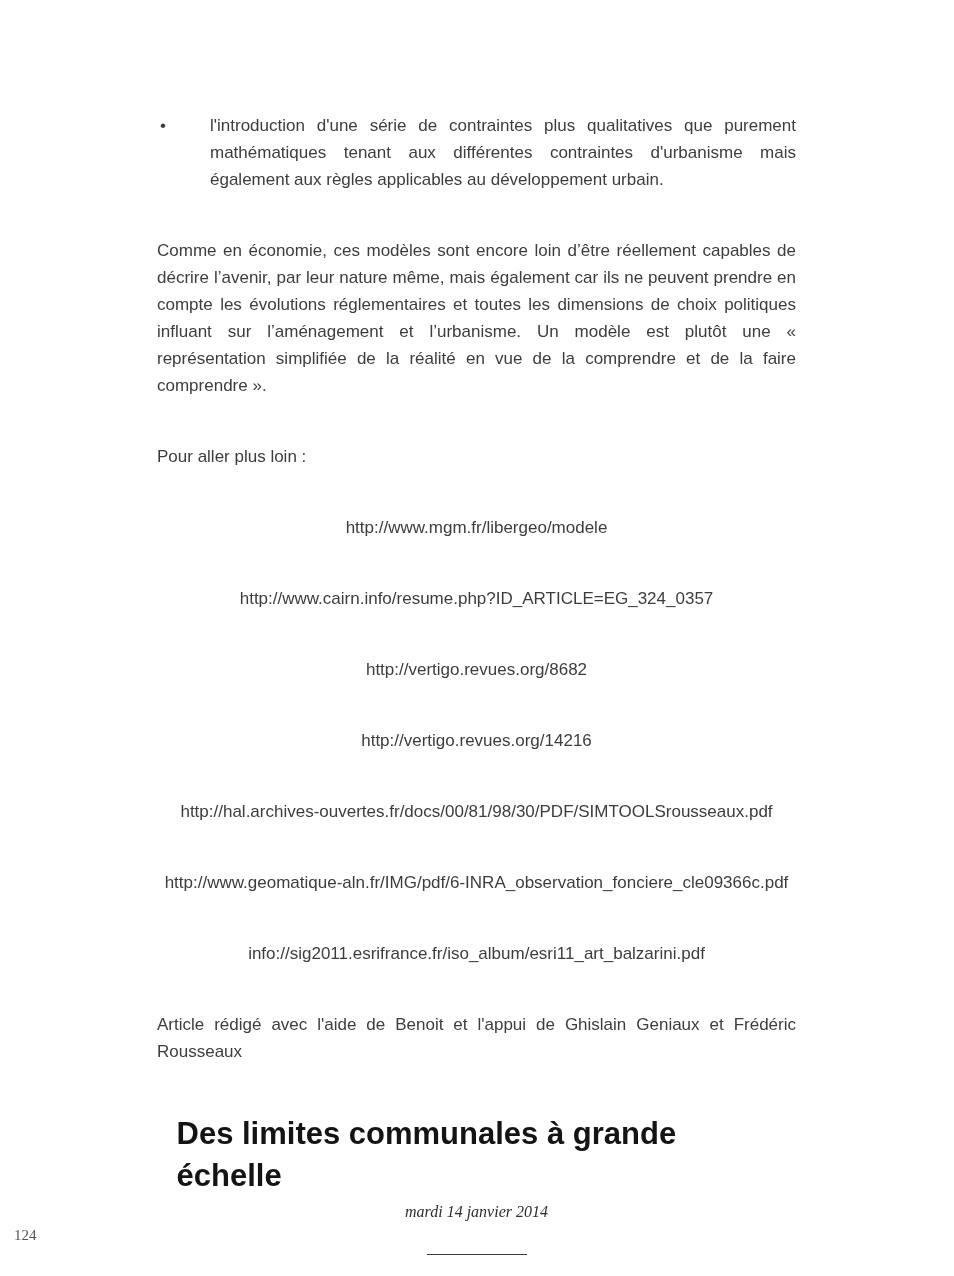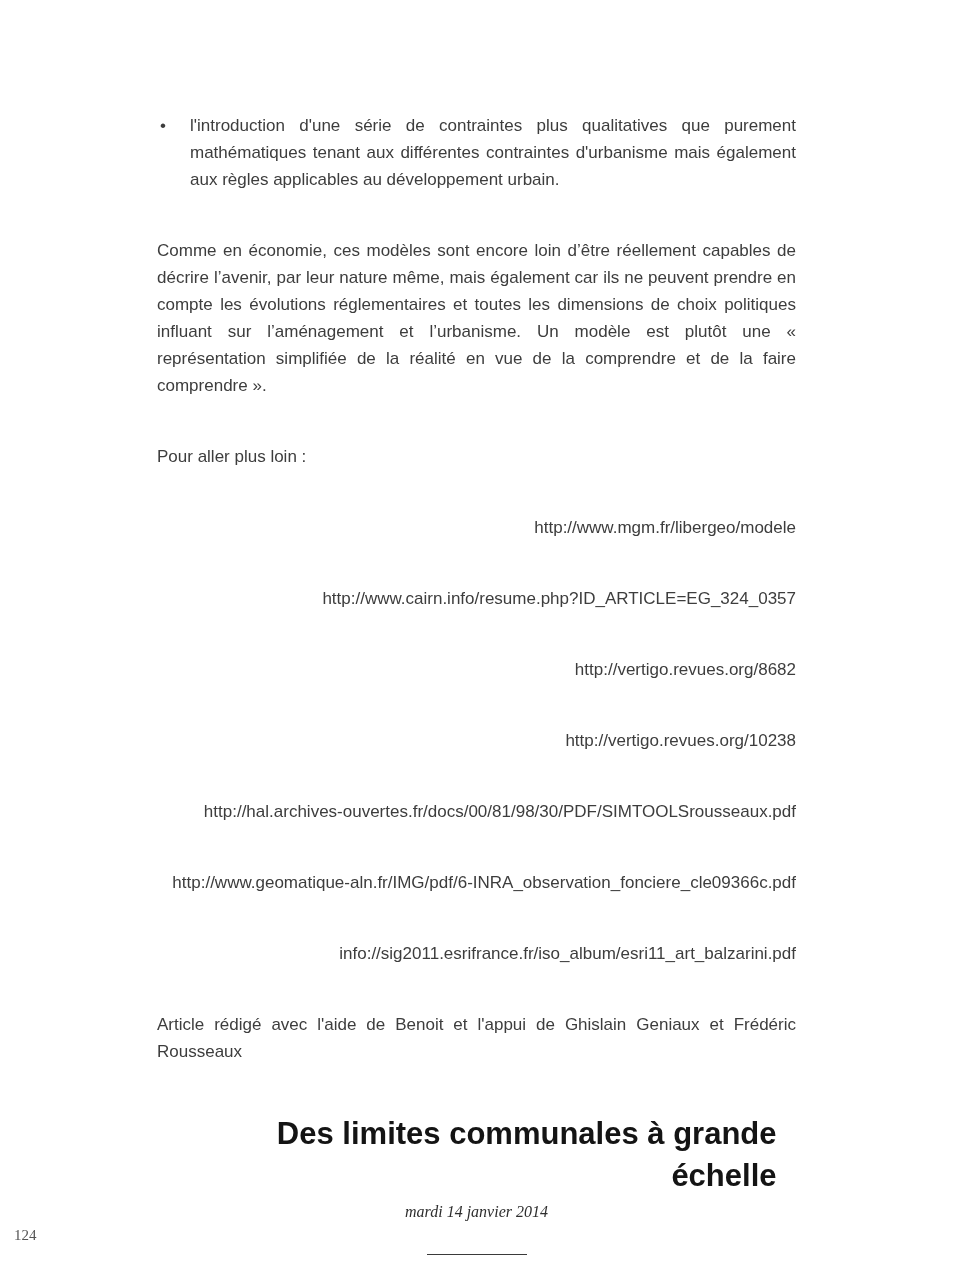--- a/index.html
+++ b/index.html
@@ -32,40 +32,41 @@
     width: 33px;
     padding-left: 3px;
     font-size: 17px;
     line-height: 27px;
   }
   .bullet-text {
     flex: 1;
     font-size: 17px;
     line-height: 27px;
     text-align: justify;
+    margin-left: 20px;
   }
   p.para {
     font-size: 17px;
     line-height: 27px;
     text-align: justify;
     margin-bottom: 16px;
     overflow-wrap: break-word;
     word-wrap: break-word;
     margin-top: 44px;
   }
   p.url {
-    text-align: right;
+    text-align: center;
   }
   h1.section-title {
     margin-top: 48px;
     font-size: 31px;
     line-height: 42px;
     font-weight: 700;
     color: #141414;
-    text-align: right;
+    text-align: left;
     max-width: 600px;
     margin-left: auto;
     margin-right: auto;
   }
   .section-date {
     margin-top: 5px;
     font-family: "Liberation Serif", serif;
     font-style: italic;
     font-size: 16px;
     line-height: 20px;
@@ -99,21 +100,21 @@
       <span class="bullet-marker">•</span>
       <span class="bullet-text">l'introduction d'une série de contraintes plus qualitatives que purement mathématiques tenant aux différentes contraintes d'urbanisme mais également aux règles applicables au développement urbain.</span>
     </div>
 
     <p class="para">Comme en économie, ces modèles sont encore loin d’être réellement capables de décrire l’avenir, par leur nature même, mais également car ils ne peuvent prendre en compte les évolutions réglementaires et toutes les dimensions de choix politiques influant sur l’aménagement et l’urbanisme. Un modèle est plutôt une « représentation simplifiée de la réalité en vue de la comprendre et de la faire comprendre ».</p>
     <p class="para">Pour aller plus loin :</p>
 
     <p class="para url">http://www.mgm.fr/libergeo/modele</p>
     <p class="para url">http://www.cairn.info/resume.php?ID_ARTICLE=EG_324_0357</p>
     <p class="para url">http://vertigo.revues.org/8682</p>
-    <p class="para url">http://vertigo.revues.org/10238</p>
+    <p class="para url">http://vertigo.revues.org/14216</p>
     <p class="para url">http://hal.archives-ouvertes.fr/docs/00/81/98/30/PDF/SIMTOOLSrousseaux.pdf</p>
     <p class="para url">http://www.geomatique-aln.fr/IMG/pdf/6-INRA_observation_fonciere_cle09366c.pdf</p>
     <p class="para url">info://sig2011.esrifrance.fr/iso_album/esri11_art_balzarini.pdf</p>
 
     <p class="para">Article rédigé avec l'aide de Benoit et l'appui de Ghislain Geniaux et Frédéric Rousseaux</p>
 
     <h1 class="section-title">Des limites communales à grande échelle</h1>
     <div class="section-date">mardi 14 janvier 2014</div>
     <div class="separator"></div>
 

